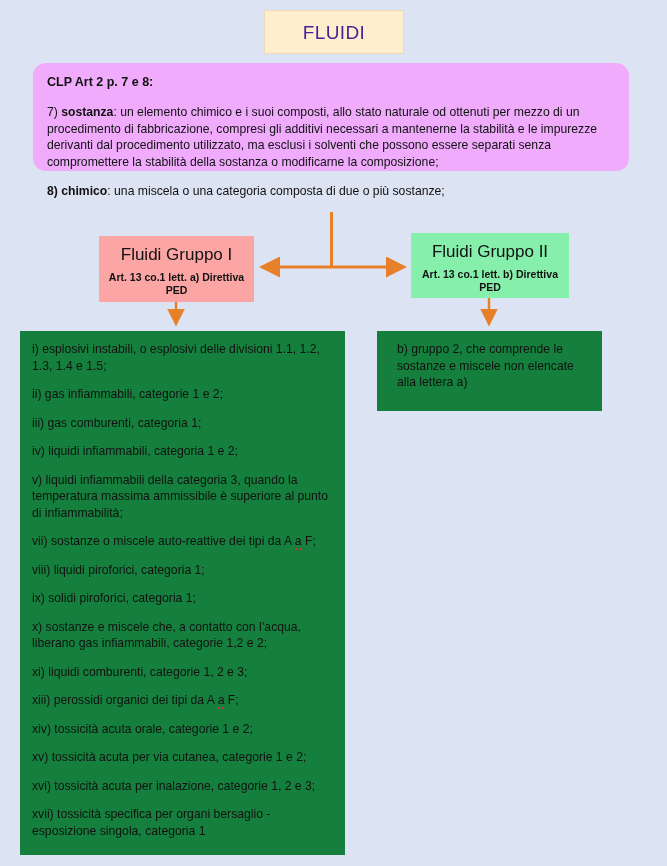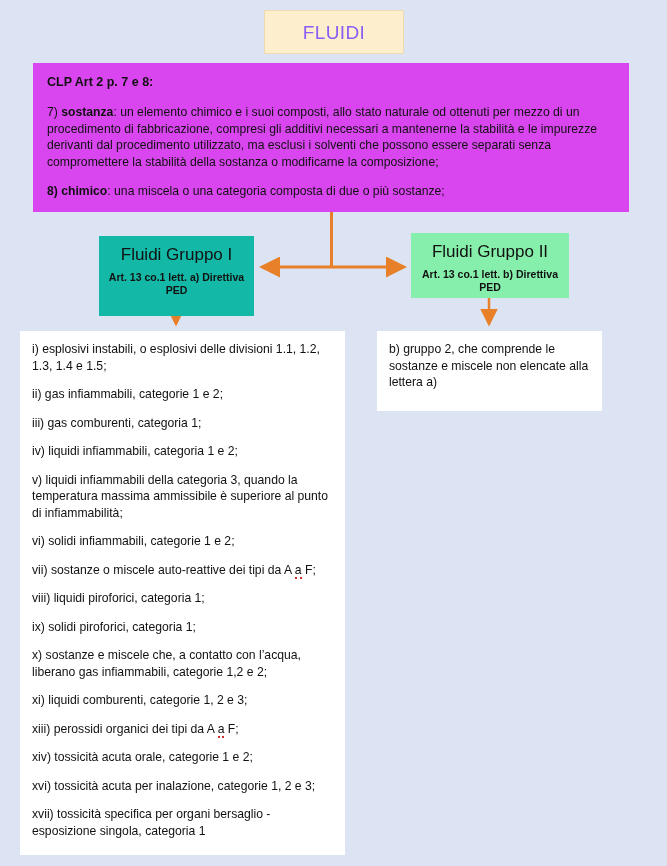--- a/index.html
+++ b/index.html
@@ -34,33 +34,34 @@
     height: 44px;
     background: #fdeece;
     border: 1px solid #efd9b0;
     display: flex;
     align-items: center;
     justify-content: center;
   }
   .title-box .title-text {
     font-size: 19px;
     letter-spacing: 0.4px;
-    color: #8b5cf6;
+    color: #4c1d95;
     line-height: 1;
   }
 
   
   .clp-box {
     position: absolute;
     left: 33px;
     top: 63px;
     width: 596px;
-    height: 149px;
-    background: #d946ef;
+    height: 108px;
+    background: #f0abfc;
     padding: 12px 14px 8px 14px;
+    border-radius: 13px;
   }
   .clp-heading {
     font-size: 12.5px;
     font-weight: bold;
     margin: 0 0 14px 0;
     line-height: 1.2;
   }
   .clp-para {
     font-size: 12.2px;
     line-height: 16.5px;
@@ -86,22 +87,22 @@
     font-size: 10.5px;
     line-height: 13px;
     display: block;
     font-weight: bold;
     padding: 0 0;
   }
   .group-i {
     left: 99px;
     top: 236px;
     width: 155px;
-    height: 80px;
-    background: #14b8a6;
+    height: 66px;
+    background: #fca5a5;
   }
   .group-ii {
     left: 411px;
     top: 233px;
     width: 158px;
     height: 65px;
     background: #86efac;
   }
 
   
@@ -109,35 +110,35 @@
     position: absolute;
     left: 0; top: 0;
     width: 667px;
     height: 866px;
     pointer-events: none;
   }
 
   
   .list-box {
     position: absolute;
-    background: #ffffff;
+    background: #15803d;
   }
   .list-left {
     left: 20px;
     top: 331px;
     width: 325px;
     height: 524px;
     padding: 10px 12px 6px 12px;
   }
   .list-right {
     left: 377px;
     top: 331px;
     width: 225px;
     height: 80px;
-    padding: 10px 12px 6px 12px;
+    padding: 10px 12px 6px 20px;
   }
   .list-item {
     font-size: 12.2px;
     line-height: 16.5px;
     margin: 0 0 12px 0;
   }
   .list-left .list-item:last-child { margin-bottom: 0; }
   .list-right .list-item { margin-bottom: 0; }
 
   .sp {
@@ -192,28 +193,28 @@
     <span class="g-title">Fluidi Gruppo II</span>
     <span class="g-sub">Art. 13 co.1 lett. b) Direttiva PED</span>
   </div>
 
   <div class="list-box list-left" id="list-left">
       <p class="list-item">i) esplosivi instabili, o esplosivi delle divisioni 1.1, 1.2, 1.3, 1.4 e 1.5;</p>
       <p class="list-item">ii) gas infiammabili, categorie 1 e 2;</p>
       <p class="list-item">iii) gas comburenti, categoria 1;</p>
       <p class="list-item">iv) liquidi infiammabili, categoria 1 e 2;</p>
       <p class="list-item">v) liquidi infiammabili della categoria 3, quando la temperatura massima ammissibile è superiore al punto di infiammabilità;</p>
-      <p class="list-item">vi) solidi infiammabili, categorie 1 e 2;</p>
       <p class="list-item">vii) sostanze o miscele auto-reattive dei tipi da A <span class="sp">a</span> F;</p>
       <p class="list-item">viii) liquidi piroforici, categoria 1;</p>
       <p class="list-item">ix) solidi piroforici, categoria 1;</p>
       <p class="list-item">x) sostanze e miscele che, a contatto con l’acqua, liberano gas infiammabili, categorie 1,2 e 2;</p>
       <p class="list-item">xi) liquidi comburenti, categorie 1, 2 e 3;</p>
       <p class="list-item">xiii) perossidi organici dei tipi da A <span class="sp">a</span> F;</p>
       <p class="list-item">xiv) tossicità acuta orale, categorie 1 e 2;</p>
+      <p class="list-item">xv) tossicità acuta per via cutanea, categorie 1 e 2;</p>
       <p class="list-item">xvi) tossicità acuta per inalazione, categorie 1, 2 e 3;</p>
       <p class="list-item">xvii) tossicità specifica per organi bersaglio - esposizione singola, categoria 1</p>
     </div>
 
   <div class="list-box list-right" id="list-right">
       <p class="list-item">b) gruppo 2, che comprende le sostanze e miscele non elencate alla lettera a)</p>
     </div>
 
 </div>
 

